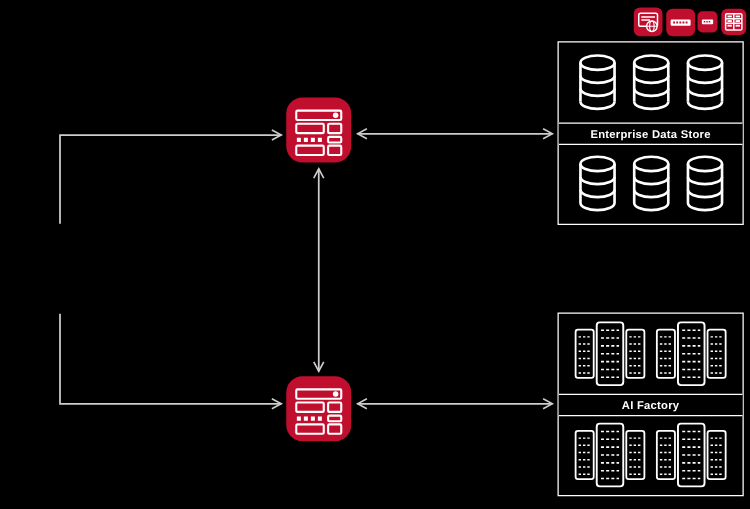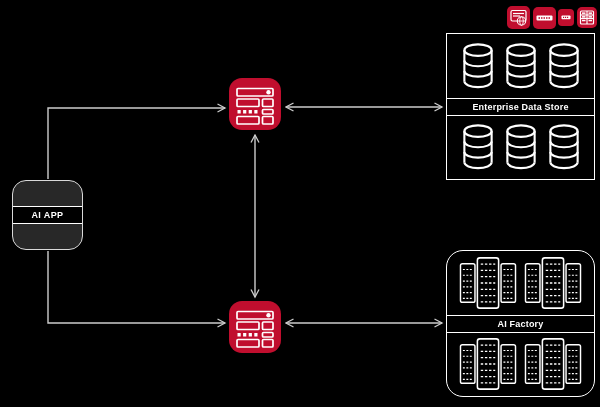--- a/index.html
+++ b/index.html
@@ -32,21 +32,21 @@
   #proxy-top { left:229px; top:78px; }
   #proxy-bottom { left:229px; top:301px; }
 
   
   .group-box {
     position:absolute; left:446px; width:149px; height:147px;
     background:#000; border:1.5px solid #fff; box-sizing:border-box;
     display:flex; flex-direction:column;
   }
   #store-box { top:33px; }
-  #factory-box { top:250px;border-radius:17px; }
+  #factory-box { top:250px; }
   .box-section { flex:1; display:flex; align-items:center; justify-content:center; gap:3px; overflow:hidden; }
   .box-band {
     height:16px; border-top:1px solid #fff; border-bottom:1px solid #fff;
     display:flex; align-items:center; justify-content:center;
     color:#fff; font-size:9px; font-weight:bold; letter-spacing:.2px; background:#000;text-align:right;
   }
   .cyl-svg { width:40px; height:48px; }
   .rack-svg { width:62px; height:56px; }
 
   
@@ -119,25 +119,20 @@
         <rect x="5" y="5.4" width="3.5" height="1.5"></rect>
           <rect x="11.5" y="5.4" width="3.5" height="1.5"></rect>
         <rect x="5" y="9.1" width="3.5" height="1.5"></rect>
           <rect x="11.5" y="9.1" width="3.5" height="1.5"></rect>
         <rect x="5" y="12.8" width="3.5" height="1.5"></rect>
           <rect x="11.5" y="12.8" width="3.5" height="1.5"></rect>
       </g>
     </svg>
   </div>
 
-  <div class="ai-app">
-    <div class="ai-app-band">
-      <span>AI APP</span>
-    </div>
-  </div>
 
   <div class="proxy" id="proxy-top">
     <svg viewBox="0 0 52 52">
       <g fill="none" stroke="#fff" stroke-width="1.7">
         <rect x="8" y="10.5" width="36" height="7.5" rx="1"></rect>
         <rect x="8" y="21" width="22" height="7.5" rx="1"></rect>
         <rect x="33.5" y="21" width="10.5" height="7.5" rx="1"></rect>
         <rect x="33.5" y="31.5" width="10.5" height="4.5" rx="1"></rect>
         <rect x="8" y="38.5" width="22" height="7.5" rx="1"></rect>
         <rect x="33.5" y="38.5" width="10.5" height="7.5" rx="1"></rect>

